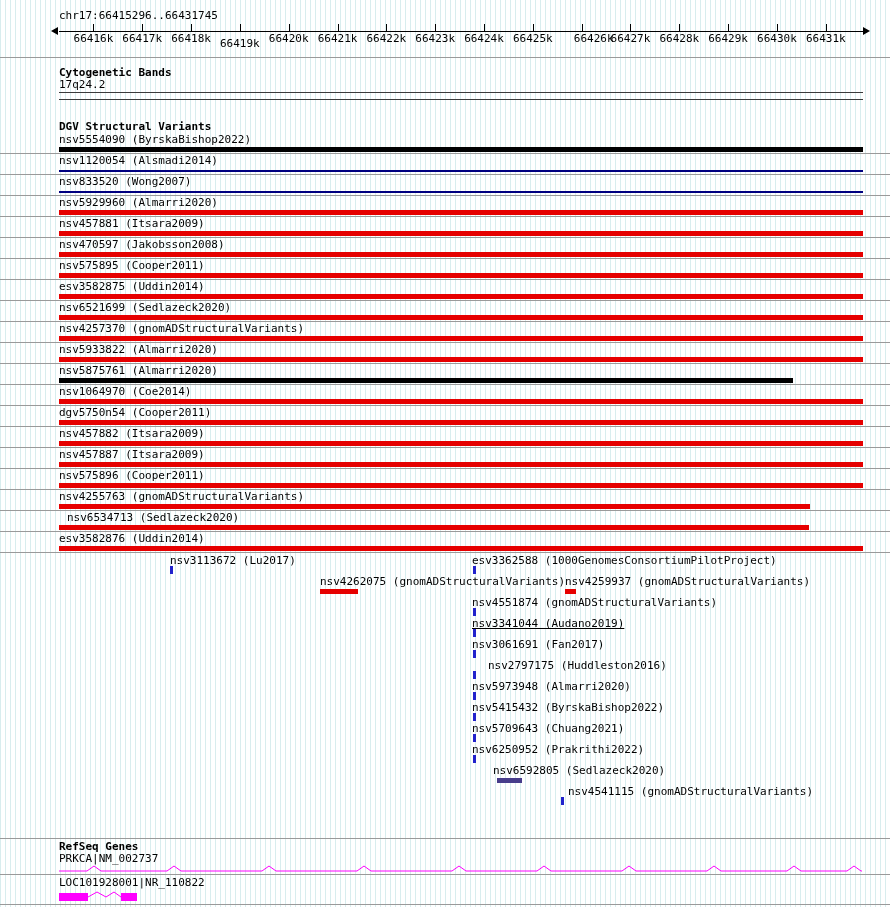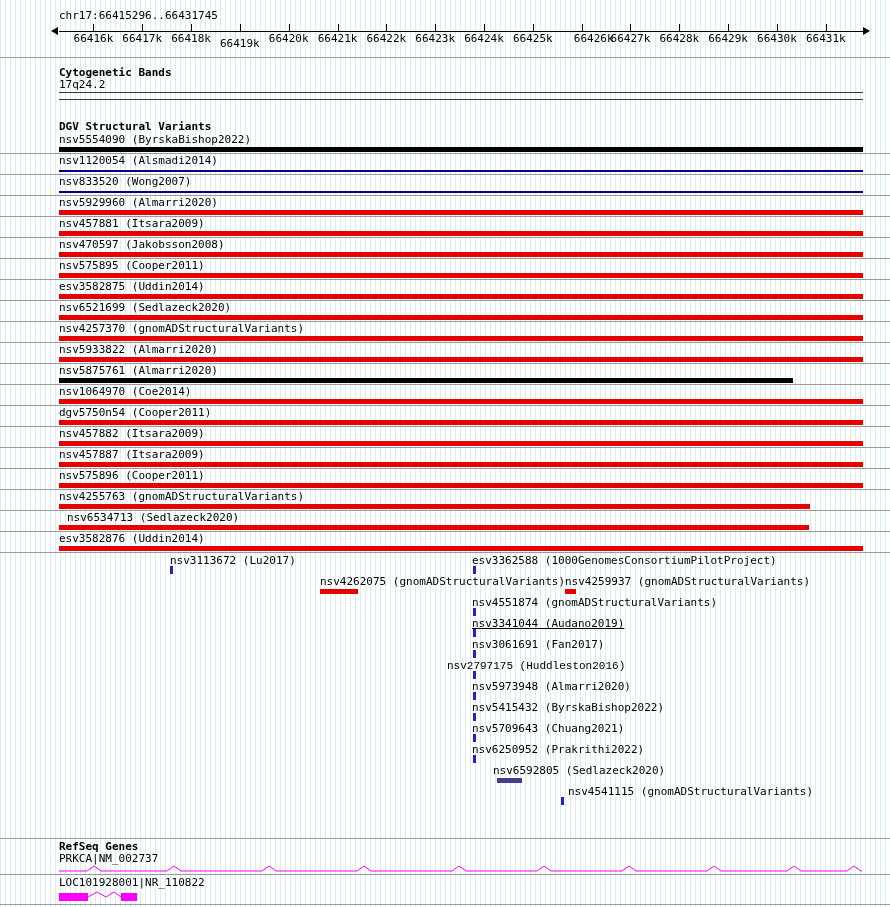--- a/index.html
+++ b/index.html
@@ -154,21 +154,21 @@
     <div class="lbl" style="left: 320px; top: 576px;">nsv4262075 (gnomADStructuralVariants)</div>
     <div class="bar" style="left: 320px; top: 589px; width: 38px; height: 5px; background: rgb(230, 0, 0);"></div>
     <div class="lbl" style="left: 565px; top: 576px;">nsv4259937 (gnomADStructuralVariants)</div>
     <div class="bar" style="left: 565px; top: 589px; width: 11px; height: 5px; background: rgb(230, 0, 0);"></div>
     <div class="lbl" style="left: 472px; top: 597px;">nsv4551874 (gnomADStructuralVariants)</div>
     <div class="bar" style="left: 473px; top: 608px; width: 3px; height: 8px; background: rgb(34, 34, 204);"></div>
     <div class="lbl" style="left: 472px; top: 618px; text-decoration: underline;">nsv3341044 (Audano2019)</div>
     <div class="bar" style="left: 473px; top: 629px; width: 3px; height: 8px; background: rgb(34, 34, 204);"></div>
     <div class="lbl" style="left: 472px; top: 639px;">nsv3061691 (Fan2017)</div>
     <div class="bar" style="left: 473px; top: 650px; width: 3px; height: 8px; background: rgb(34, 34, 204);"></div>
-    <div class="lbl" style="left: 447px; top: 660px; font-family: Liberation Mono, monospace;">nsv2797175 (Huddleston2016)</div>
+    <div class="lbl" style="left: 488px; top: 660px;">nsv2797175 (Huddleston2016)</div>
     <div class="bar" style="left: 473px; top: 671px; width: 3px; height: 8px; background: rgb(34, 34, 204);"></div>
     <div class="lbl" style="left: 472px; top: 681px;">nsv5973948 (Almarri2020)</div>
     <div class="bar" style="left: 473px; top: 692px; width: 3px; height: 8px; background: rgb(34, 34, 204);"></div>
     <div class="lbl" style="left: 472px; top: 702px;">nsv5415432 (ByrskaBishop2022)</div>
     <div class="bar" style="left: 473px; top: 713px; width: 3px; height: 8px; background: rgb(34, 34, 204);"></div>
     <div class="lbl" style="left: 472px; top: 723px;">nsv5709643 (Chuang2021)</div>
     <div class="bar" style="left: 473px; top: 734px; width: 3px; height: 8px; background: rgb(34, 34, 204);"></div>
     <div class="lbl" style="left: 472px; top: 744px;">nsv6250952 (Prakrithi2022)</div>
     <div class="bar" style="left: 473px; top: 755px; width: 3px; height: 8px; background: rgb(34, 34, 204);"></div>
     <div class="lbl" style="left: 493px; top: 765px;">nsv6592805 (Sedlazeck2020)</div>

